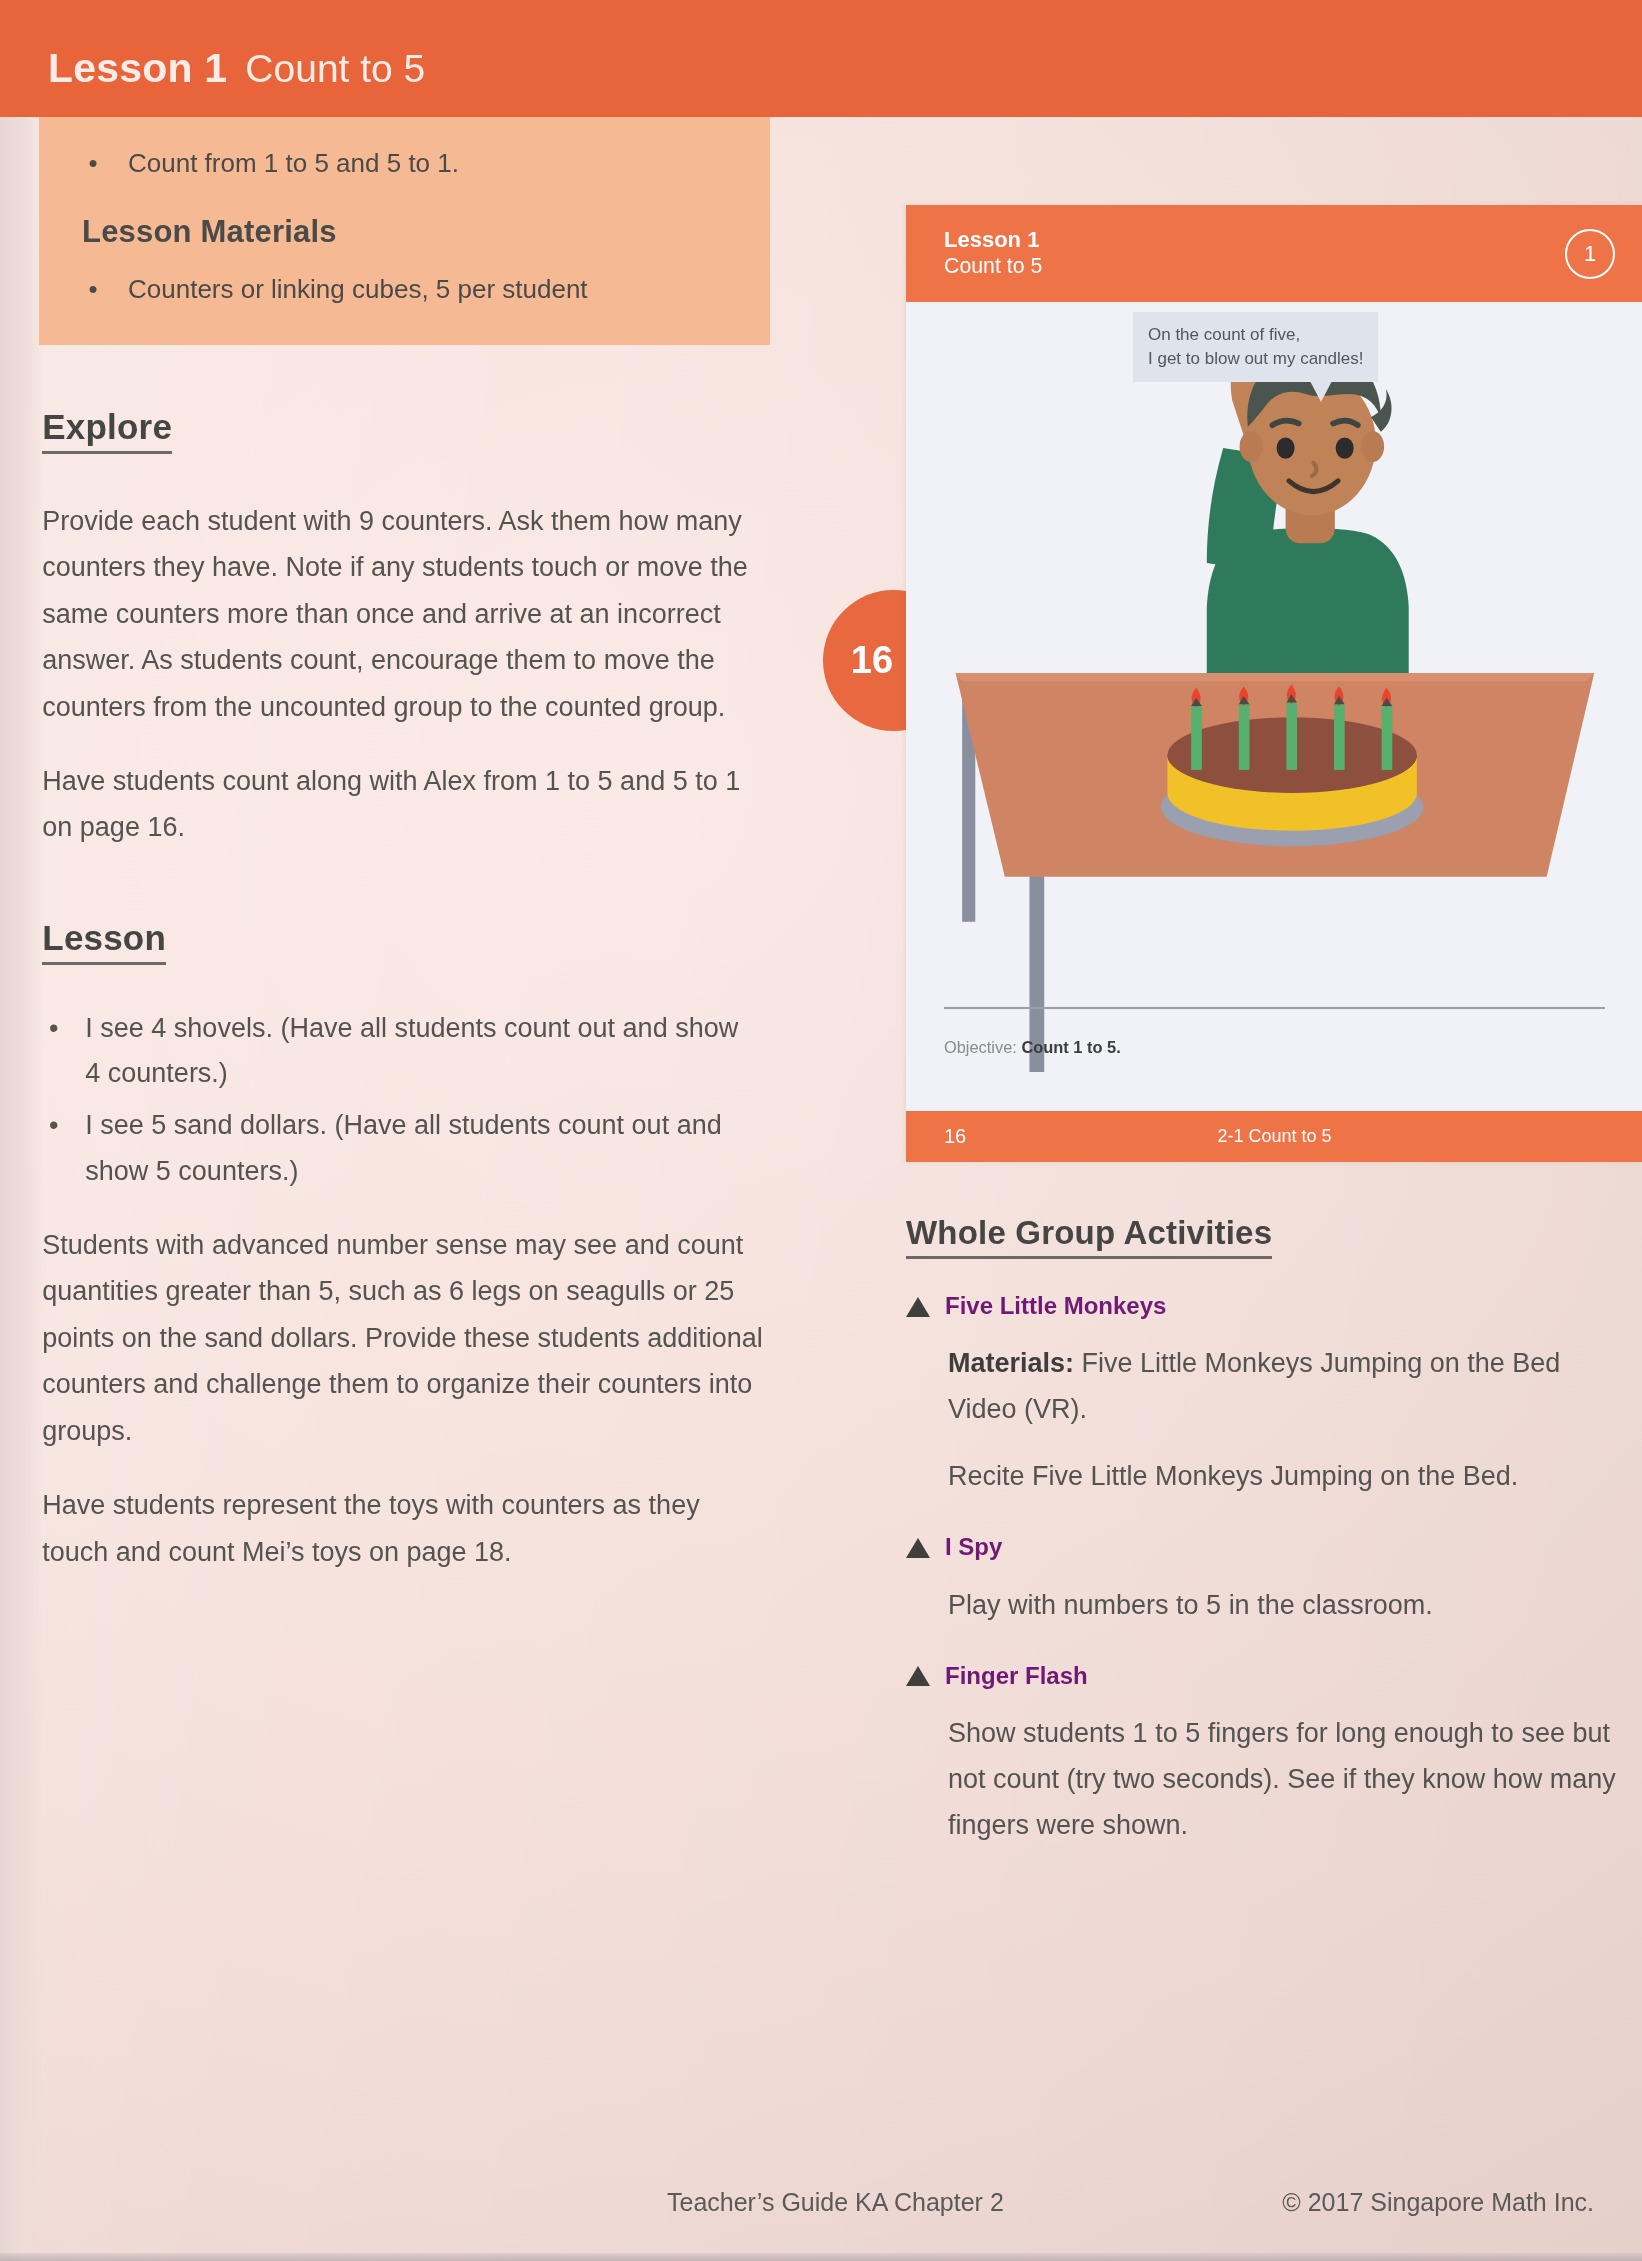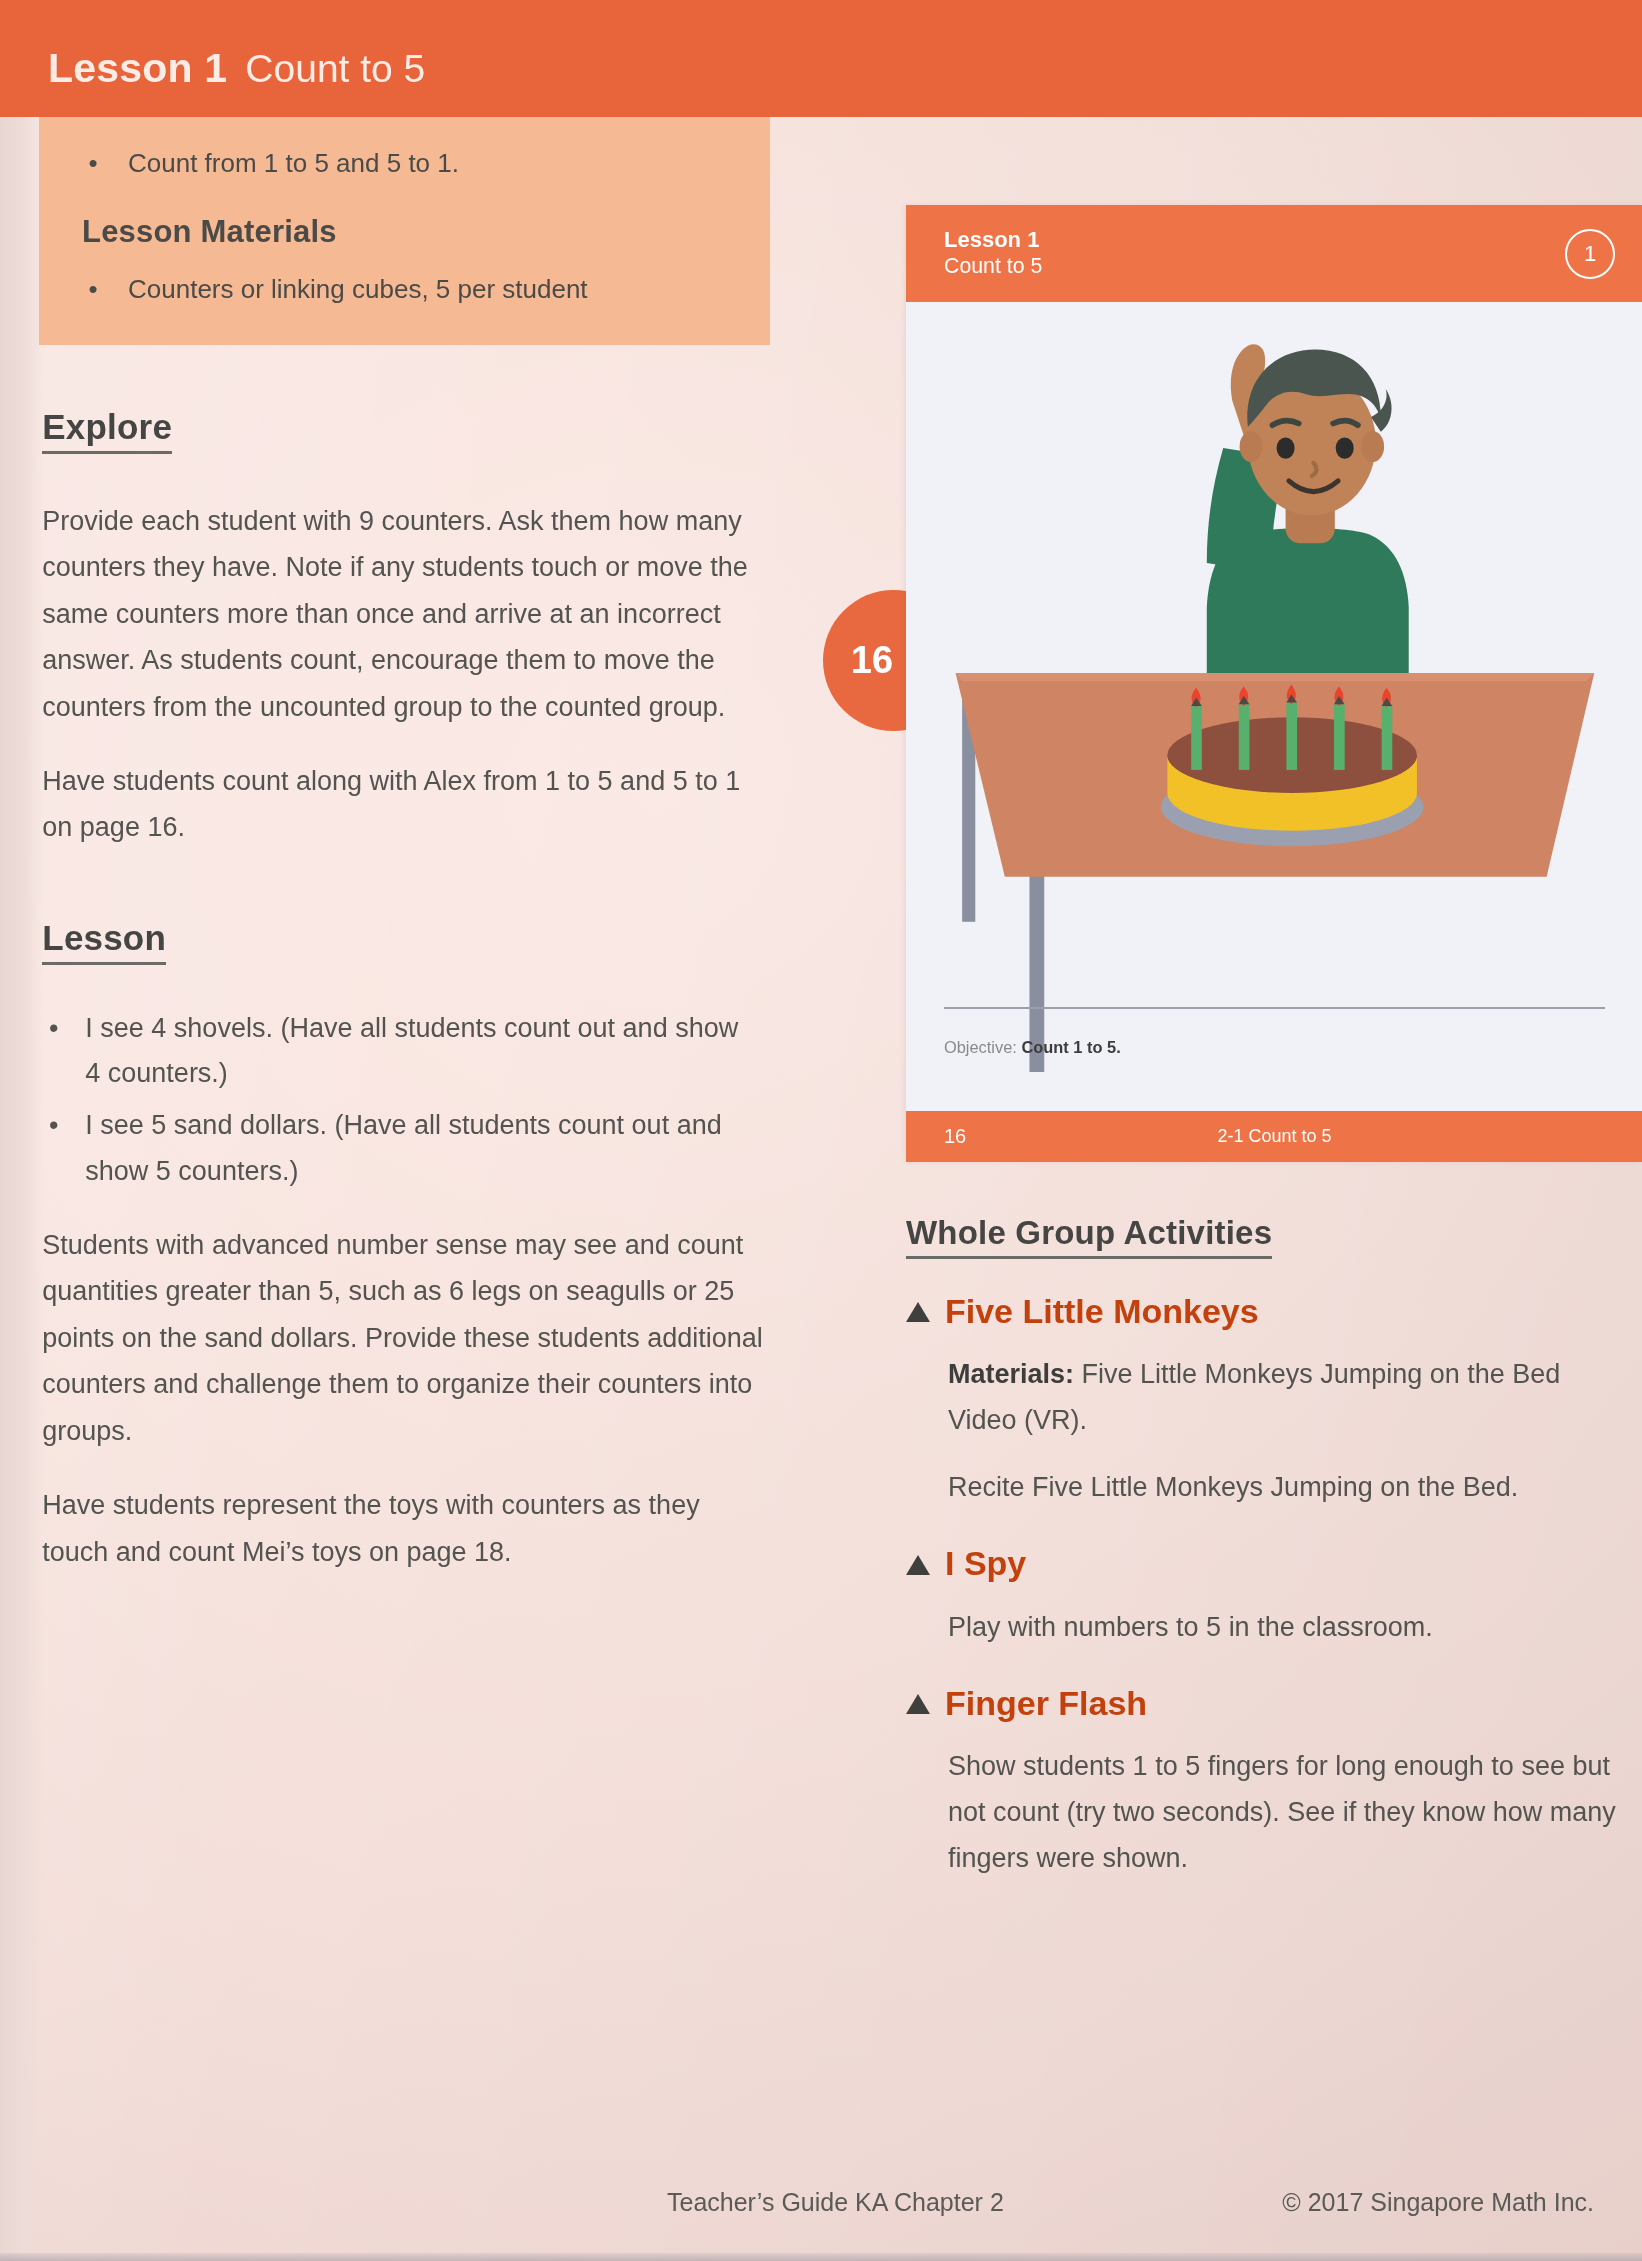--- a/index.html
+++ b/index.html
@@ -281,23 +281,23 @@
   .tri {
     width: 0; height: 0;
     border-left: 12.3px solid transparent;
     border-right: 12.3px solid transparent;
     border-bottom: 20.5px solid #3f3f3d;
     flex: 0 0 auto;
     position: relative;
     top: 0.8px;
   }
   .activity-title {
-    font-size: 34px;
+    font-size: 24px;
     font-weight: 700;
-    color: #c2410c;
+    color: #701a75;
   }
   .activity-body {
     font-size: 27px;
     line-height: 1.70;
     color: #53534f;
     margin: 21.3px 0 0 42px;
     width: 686px;
   }
   .activity-body b { color: #3d3d3b; font-weight: 700; }
 
@@ -378,20 +378,22 @@
   <div class="thumb-header">
     <div class="thumb-header-texts">
       <div class="thumb-lesson">Lesson 1</div>
       <div class="thumb-sub">Count to 5</div>
     </div>
     <div class="thumb-circle">
       <span>1</span>
     </div>
   </div>
 
+  <div class="speech">On the count of five,
+I get to blow out my candles!</div>
 
   <div class="illus">
     <svg viewBox="0 0 897 938" width="737" height="770">
 
       <path d="M397 120 C392 92 398 70 410 58 C420 48 432 50 436 62 C438 70 437 82 434 94
                L452 92 C460 91 466 96 465 104 C464 111 458 115 450 116
                L474 114 C482 113 488 118 487 126 C486 133 480 137 472 138
                L492 137 C500 136 506 141 505 149 C504 156 498 160 490 161
                L470 163 C478 164 483 169 482 176 C481 184 474 188 466 188
                L420 190 Z" fill="#c08257"></path>

